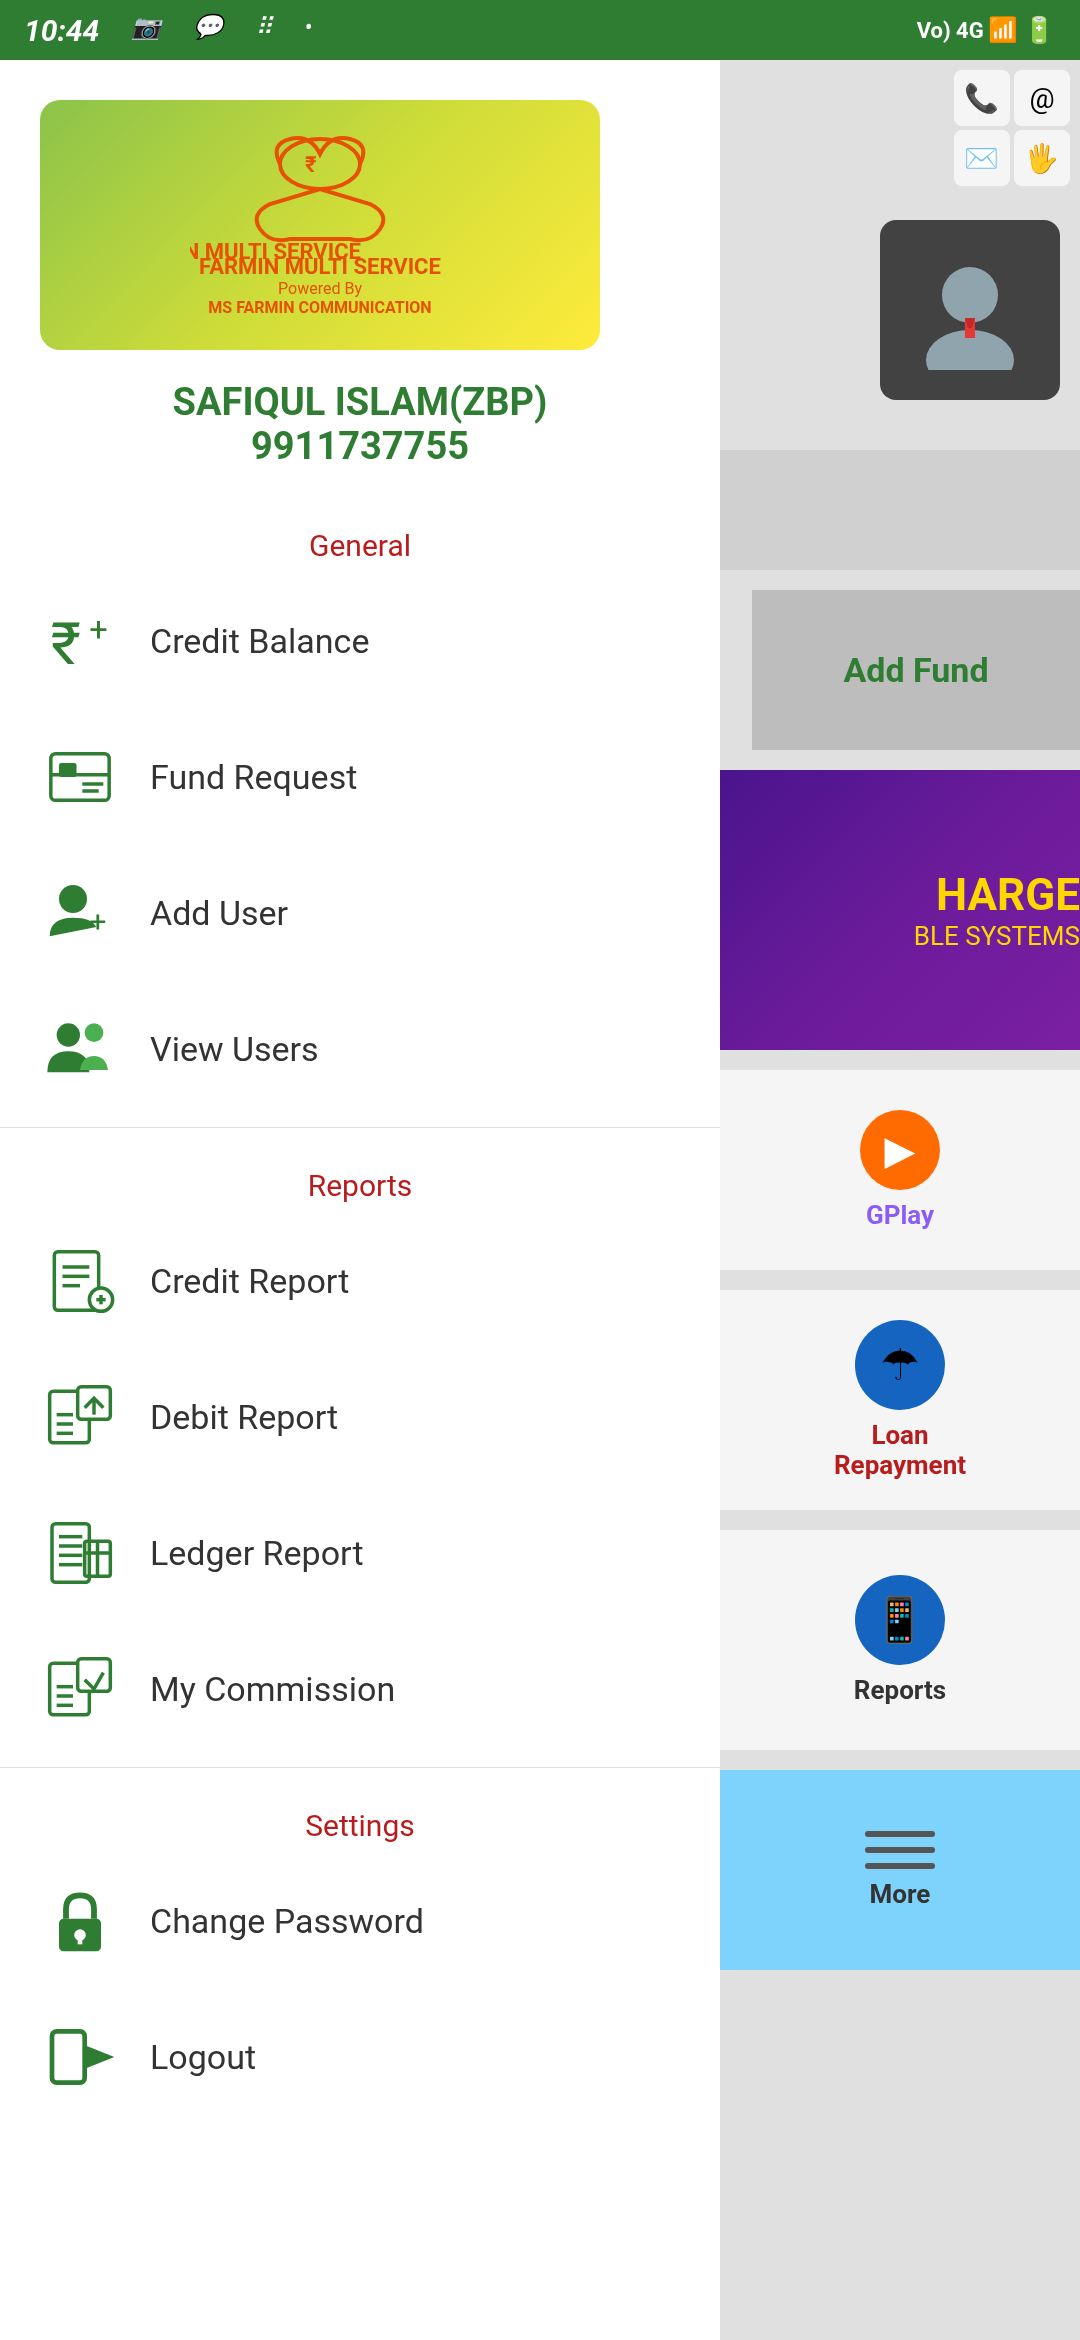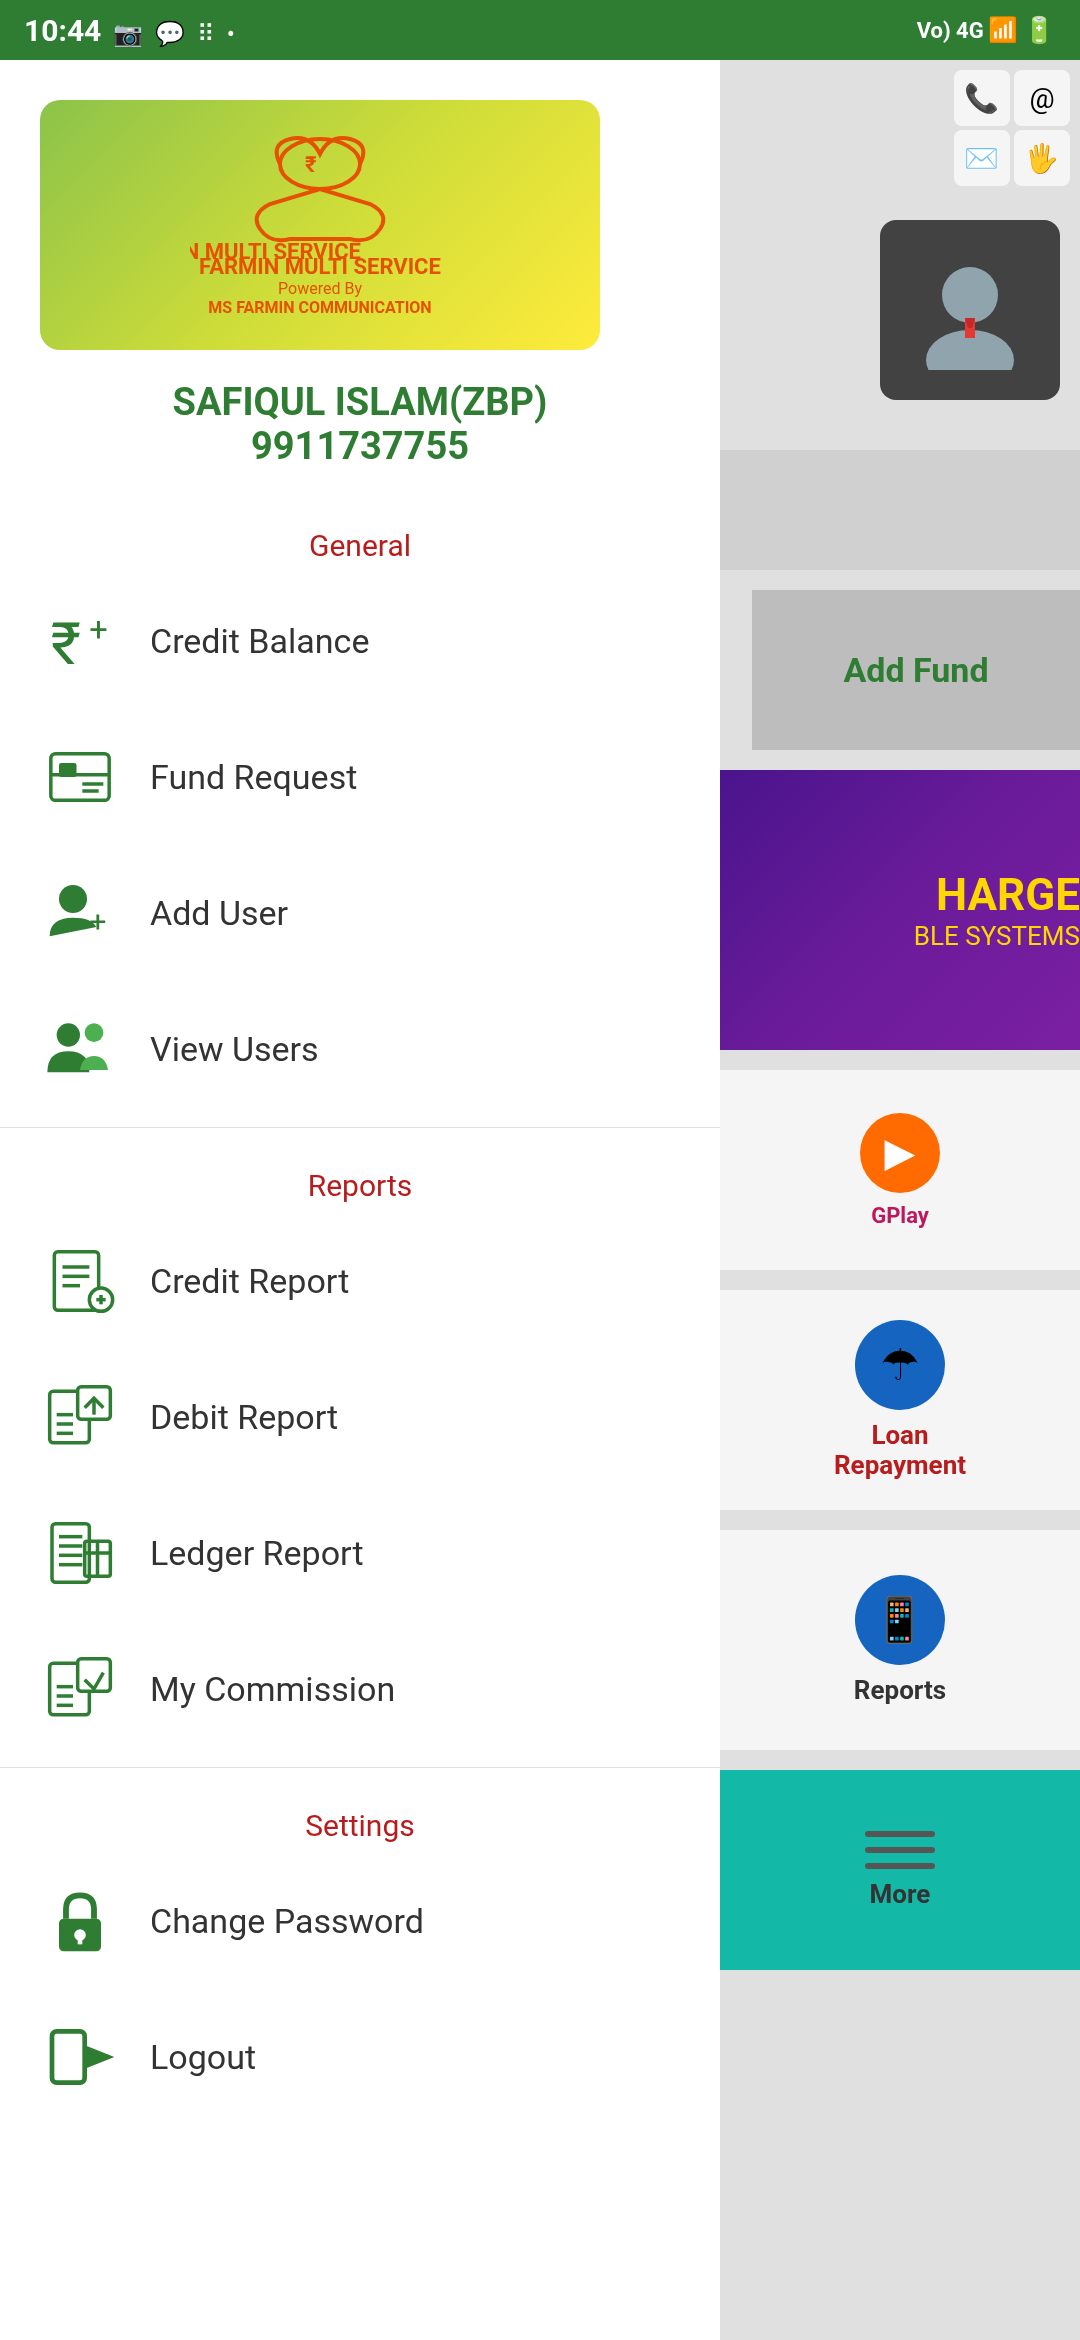--- a/index.html
+++ b/index.html
@@ -21,22 +21,23 @@
       background: #2e7d32;
       display: flex;
       align-items: center;
       justify-content: space-between;
       padding: 0 24px;
       position: relative;
       z-index: 100;
     }
     .status-left {
       display: flex;
-      align-items: flex-end;
-      gap: 12px;
+      align-items: flex-start;
+      gap: 32px;
+      font-style: italic;
     }
     .status-time {
       color: white;
       font-size: 30px;
       font-weight: bold;
     }
     .status-icon {
       color: white;
       font-size: 24px;
     }
@@ -270,22 +271,22 @@
       background: #FF6B00;
       border-radius: 50%;
       display: flex;
       align-items: center;
       justify-content: center;
       font-size: 40px;
       color: white;
     }
 
     .gplay-text {
-      font-size: 22px;
-      color: #be185d;
+      font-size: 26px;
+      color: #8b5cf6;
       font-weight: bold;
     }
 
     .right-loan {
       position: absolute;
       top: 1230px;
       right: 0;
       width: 360px;
       height: 220px;
       background: #f5f5f5;
@@ -345,21 +346,21 @@
       font-weight: bold;
       text-align: center;
     }
 
     .right-more {
       position: absolute;
       top: 1710px;
       right: 0;
       width: 360px;
       height: 200px;
-      background: #14b8a6;
+      background: #7dd3fc;
       display: flex;
       flex-direction: column;
       align-items: center;
       justify-content: center;
       gap: 10px;
     }
 
     .more-lines {
       display: flex;
       flex-direction: column;

